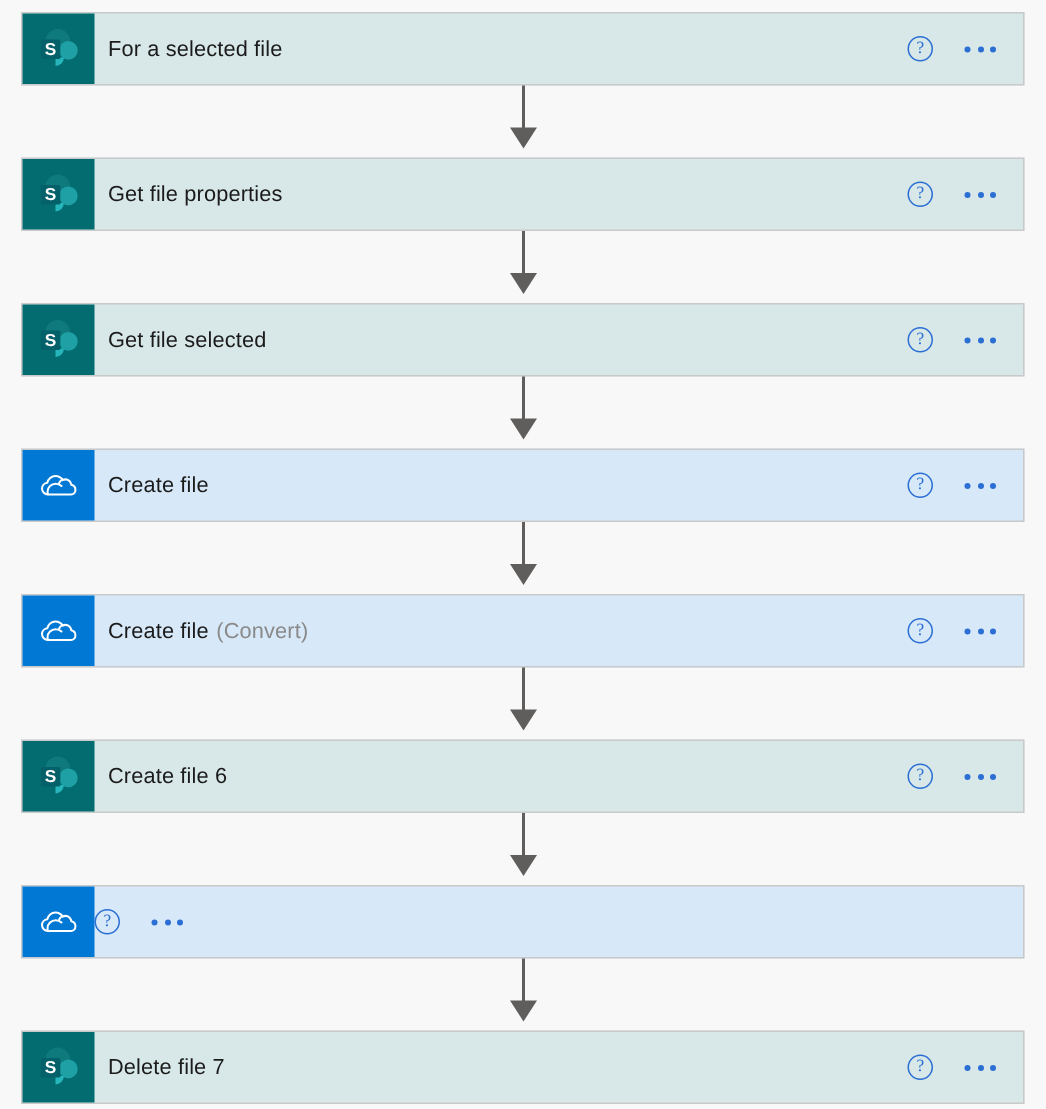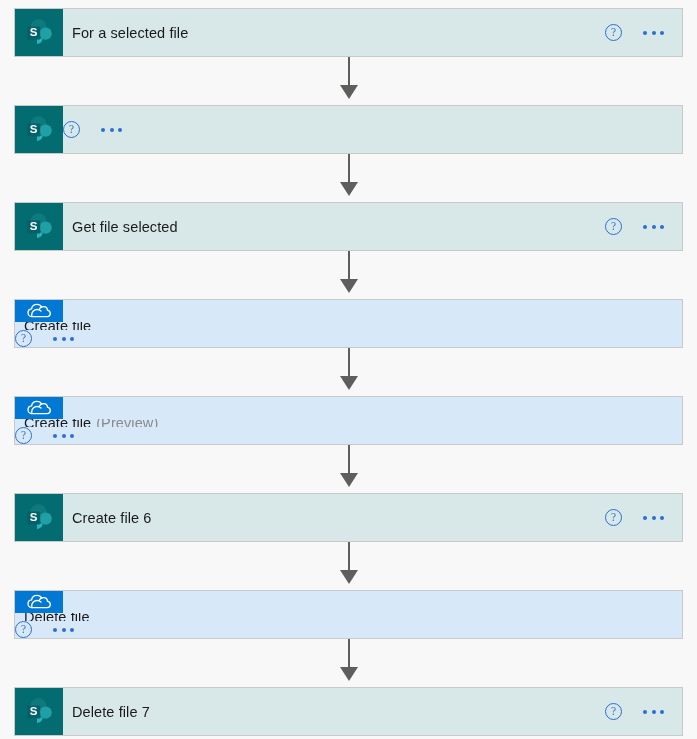--- a/index.html
+++ b/index.html
@@ -28,21 +28,20 @@
     position: relative;
     display: flex;
     align-items: stretch;
     height: 49px;
     box-sizing: border-box;
     border: 1px solid #c9c9c9;
     background: #d8e7e7;
   }
   .step.onedrive {
     background: #d7e8f8;
-    flex-direction: column;
   }
 
   .step-icon {
     width: 48px;
     min-width: 48px;
     height: 100%;
     display: flex;
     align-items: center;
     justify-content: center;
     background: #036c70;
@@ -168,20 +167,23 @@
     <div class="step">
       <div class="step-icon">
         <svg class="gicon" width="32" height="32" viewBox="0 0 32 32" xmlns="http://www.w3.org/2000/svg">
           <circle cx="15.5" cy="10.5" r="8.2" fill="#0f7a7e"></circle>
           <circle cx="22.6" cy="16.6" r="6.2" fill="#1fa0a5"></circle>
           <path d="M19.6 21.4a5.6 5.6 0 0 1-5.6 5.6v-5.6z" fill="#25b5bb"></path>
           <rect x="4.2" y="9.4" width="13" height="13" rx="1" fill="#04616a"></rect>
           <text x="10.7" y="19.4" font-family="Liberation Sans, sans-serif" font-size="11.5" font-weight="bold" fill="#ffffff" text-anchor="middle">S</text>
         </svg>
       </div>
+      <div class="step-title">
+        <span>Get file properties</span>
+      </div>
       <div class="step-actions">
         <div class="help-icon">?</div>
         <div class="more-icon">
           <i></i>
           <i></i>
           <i></i>
         </div>
       </div>
     </div>
     <div class="connector">
@@ -245,21 +247,21 @@
         <svg class="gicon" width="32" height="32" viewBox="0 0 32 32" xmlns="http://www.w3.org/2000/svg">
           <g fill="none" stroke="#ffffff" stroke-width="1.35" stroke-linejoin="round" stroke-linecap="round">
             <path d="M9.0 21.6c-2.2 0-4.0-1.75-4.0-3.9 0-2.0 1.55-3.65 3.55-3.87 .45-2.55 2.7-4.5 5.42-4.5 2.05 0 3.85 1.1 4.8 2.73 .55-.3 1.2-.48 1.88-.48 2.05 0 3.73 1.6 3.83 3.6 1.6 .35 2.8 1.75 2.8 3.43 0 1.67-1.2 3.0-2.93 3.0z"></path>
             <path d="M9.0 21.6c-.2-.55-.3-1.15-.3-1.78 0-2.95 2.45-5.35 5.47-5.35 1.5 0 2.86 .59 3.84 1.55"></path>
             <path d="M18.72 11.58c-1.0 .55-1.82 1.4-2.3 2.43"></path>
           </g>
         </svg>
       </div>
       <div class="step-title">
         <span>Create file</span>
-        <span class="step-suffix">(Preview)</span>
+        <span class="step-suffix">(Convert)</span>
       </div>
       <div class="step-actions">
         <div class="help-icon">?</div>
         <div class="more-icon">
           <i></i>
           <i></i>
           <i></i>
         </div>
       </div>
     </div>
@@ -296,23 +298,20 @@
     <div class="step onedrive">
       <div class="step-icon">
         <svg class="gicon" width="32" height="32" viewBox="0 0 32 32" xmlns="http://www.w3.org/2000/svg">
           <g fill="none" stroke="#ffffff" stroke-width="1.35" stroke-linejoin="round" stroke-linecap="round">
             <path d="M9.0 21.6c-2.2 0-4.0-1.75-4.0-3.9 0-2.0 1.55-3.65 3.55-3.87 .45-2.55 2.7-4.5 5.42-4.5 2.05 0 3.85 1.1 4.8 2.73 .55-.3 1.2-.48 1.88-.48 2.05 0 3.73 1.6 3.83 3.6 1.6 .35 2.8 1.75 2.8 3.43 0 1.67-1.2 3.0-2.93 3.0z"></path>
             <path d="M9.0 21.6c-.2-.55-.3-1.15-.3-1.78 0-2.95 2.45-5.35 5.47-5.35 1.5 0 2.86 .59 3.84 1.55"></path>
             <path d="M18.72 11.58c-1.0 .55-1.82 1.4-2.3 2.43"></path>
           </g>
         </svg>
       </div>
-      <div class="step-title">
-        <span>Delete file</span>
-      </div>
       <div class="step-actions">
         <div class="help-icon">?</div>
         <div class="more-icon">
           <i></i>
           <i></i>
           <i></i>
         </div>
       </div>
     </div>
     <div class="connector">

